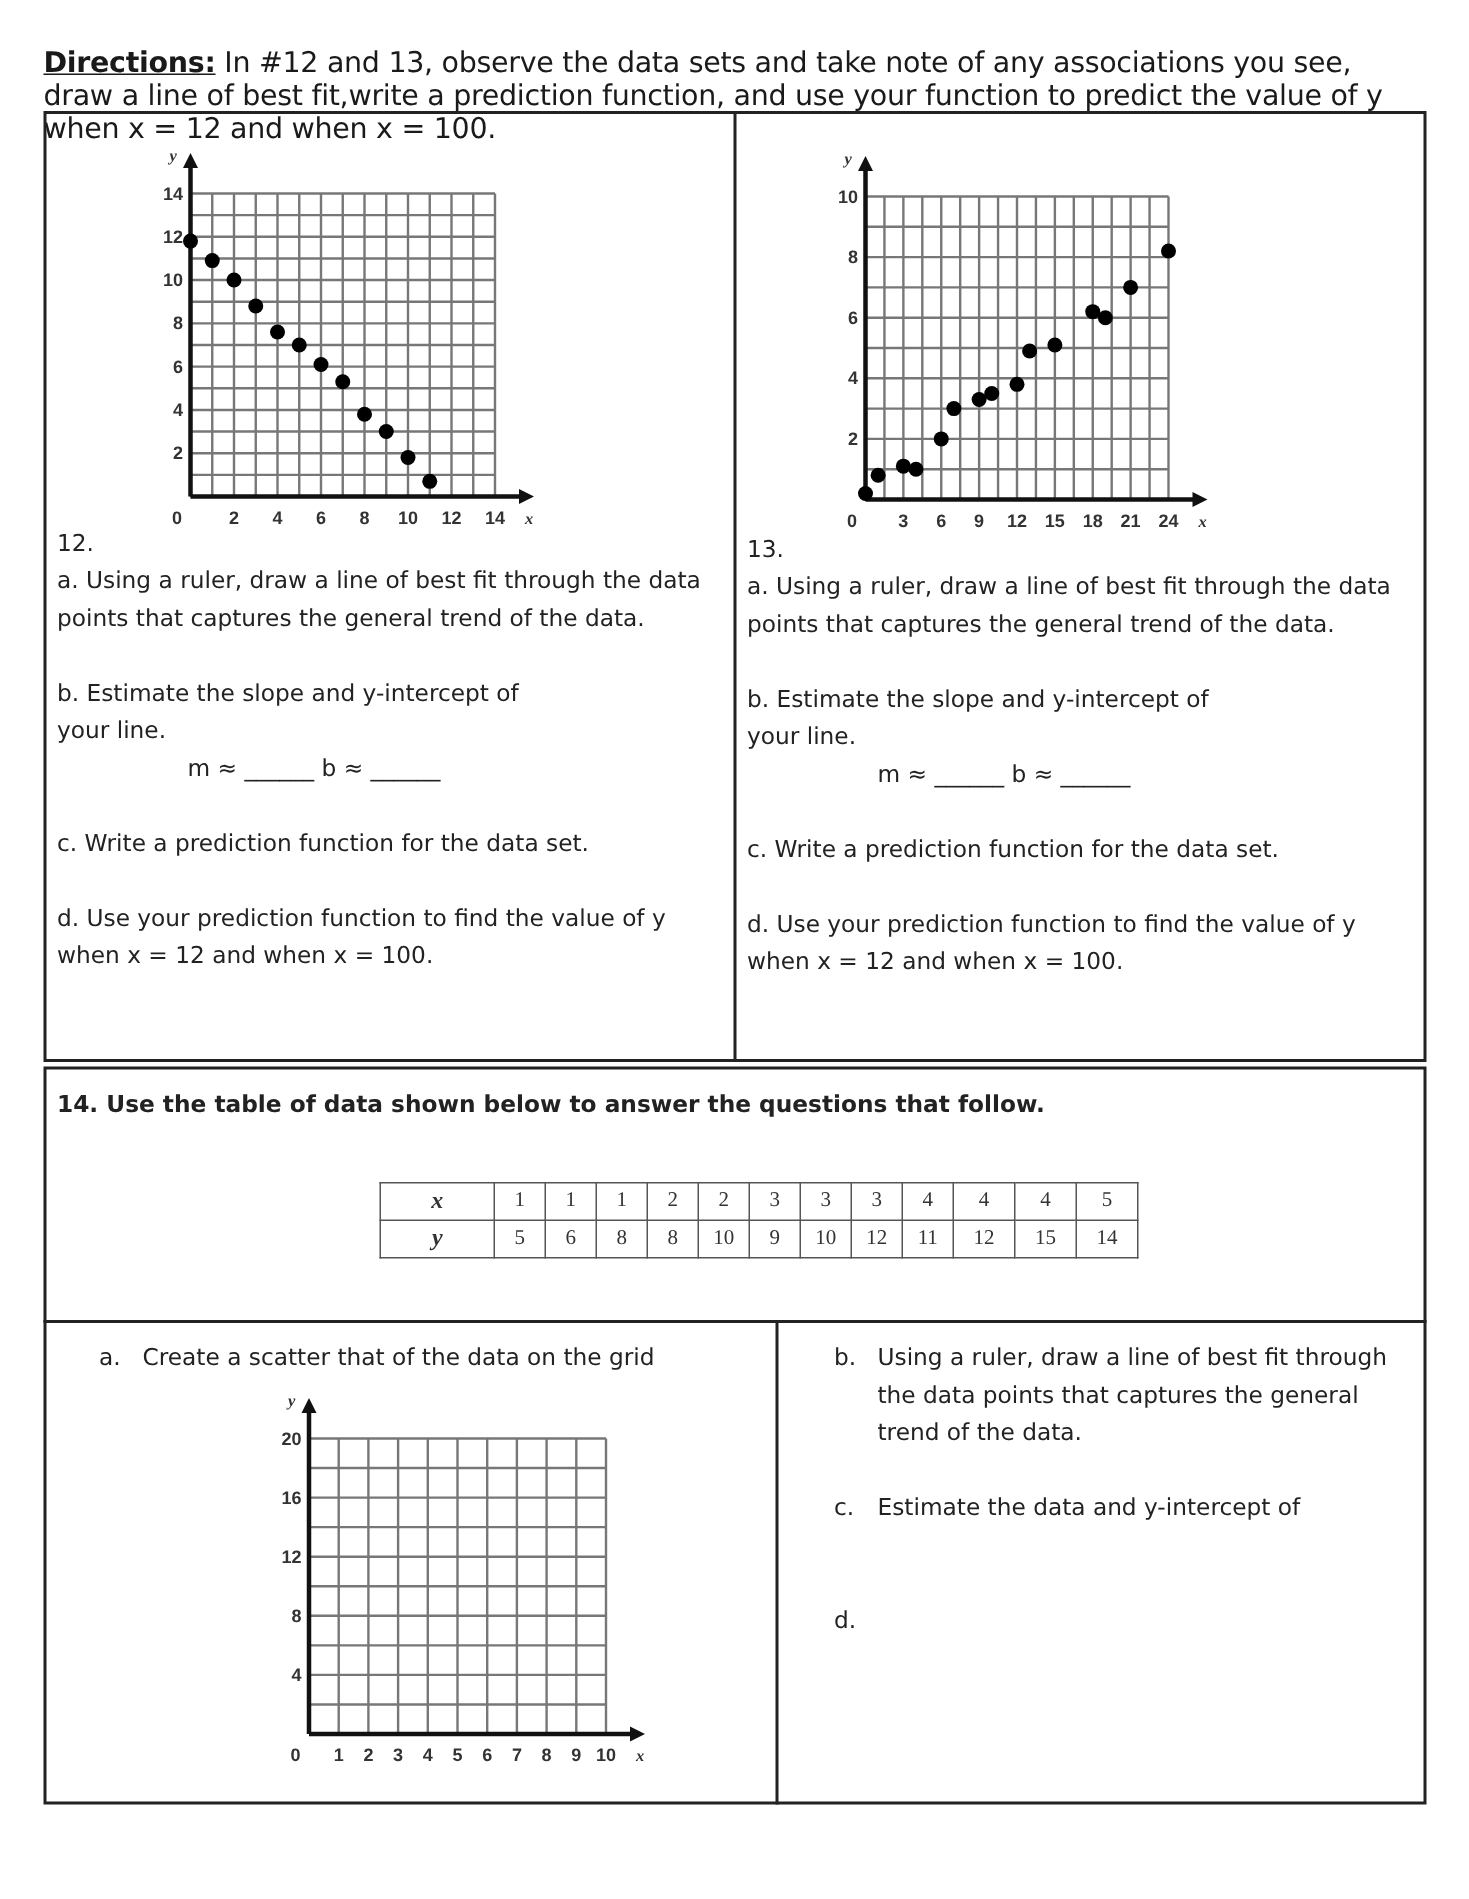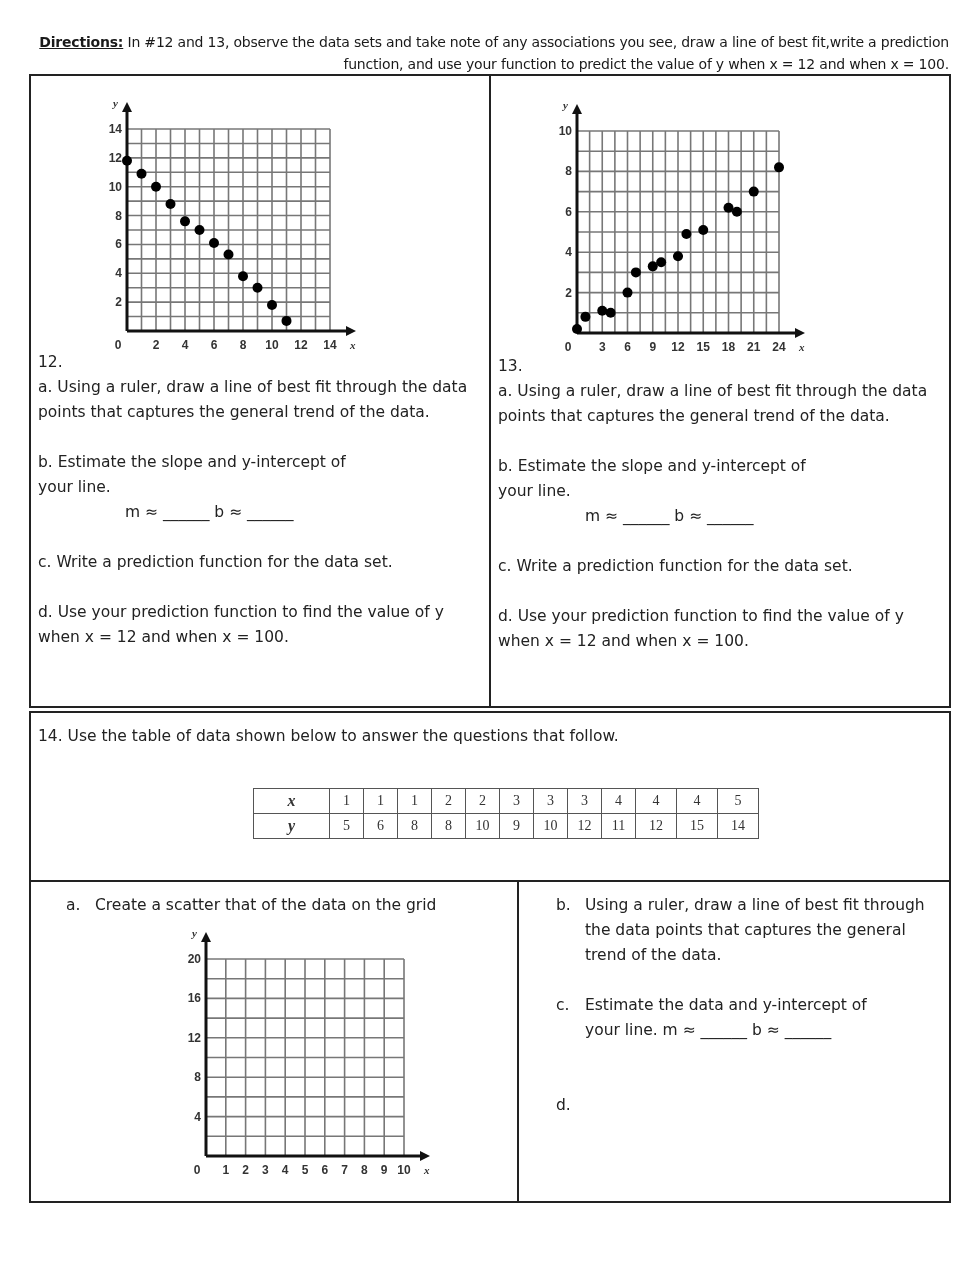--- a/index.html
+++ b/index.html
@@ -1,17 +1,17 @@
 <!DOCTYPE html>
 <html><head>
 <meta charset="utf-8">
 <style>
   * { box-sizing: border-box; margin: 0; padding: 0; }
   body { width: 979px; height: 1266px; background: #ffffff; font-family: "DejaVu Sans", sans-serif; color: #1a1a1a; position: relative; overflow: hidden; }
-  .directions { position: absolute; left: 29px; top: 31px; width: 920px; font-size: 14px; line-height: 22px; letter-spacing: -0.2px; text-align: right; }
+  .directions { position: absolute; left: 29px; top: 31px; width: 920px; font-size: 19px; line-height: 22px; letter-spacing: -0.2px; }
   .directions .lbl { font-weight: bold; text-decoration: underline; }
   .box { position: absolute; border: 2px solid #222; }
   .vline { position: absolute; background: #222; width: 2px; }
   .hline { position: absolute; background: #222; height: 2px; }
   .qtext { position: absolute; font-size: 15.5px; line-height: 25px; color: #222; }
   .qtext p { margin: 0; }
   .gap { height: 25px; }
   .mb { padding-left: 87px; }
   svg { position: absolute; overflow: visible; }
   svg text { font-family: "Liberation Sans", sans-serif; font-weight: bold; font-size: 12px; fill: #333; }
@@ -228,21 +228,21 @@
   <div class="gap"></div>
   <p>c. Write a prediction function for the data  set.</p>
   <div class="gap"></div>
   <p>d. Use your prediction function to find the value of y when x = 12 and when x = 100.</p>
 </div>
 
 <div class="box" style="left:29px; top:711px; width:922px; height:492px;"></div>
 <div class="hline" style="left:29px; top:880px; width:922px;"></div>
 <div class="vline" style="left:517px; top:880px; height:323px;"></div>
 
-<div class="qtext" style="left:38px; top:724px; width:900px;">14. Use the table of data shown below to answer the questions that follow.</div>
+<div class="qtext" style="left:38px; top:724px; width:900px;font-weight:bold;">14. Use the table of data shown below to answer the questions that follow.</div>
 
 <table class="datatab">
   <tbody>
       <tr id="row-x">
     <td class="hdr">x</td>
   <td style="width: 34px;">1</td>
         <td style="width: 34px;">1</td>
         <td style="width: 34px;">1</td>
         <td style="width: 34px;">2</td>
         <td style="width: 34px;">2</td>
@@ -282,22 +282,18 @@
 <div class="qtext" style="left:556px; top:893px; width:390px;">
   <div class="li">
       <span class="mk">b.</span>
       <span>Using a ruler, draw a line of best fit through the data points that captures the general trend of the data.</span>
     </div>
   <div class="gap"></div>
   <div class="li">
       <span class="mk">c.</span>
       <span> Estimate the data and y-intercept of</span>
     </div>
-  <div class="li">
-      <span class="mk"></span>
-      <span>your line.      m ≈ ______ b ≈ ______</span>
-    </div>
   <div class="gap"></div>
   <div class="gap"></div>
   <div class="li">
       <span class="mk">d.</span>
     </div>
 </div>
 
 </body></html>

